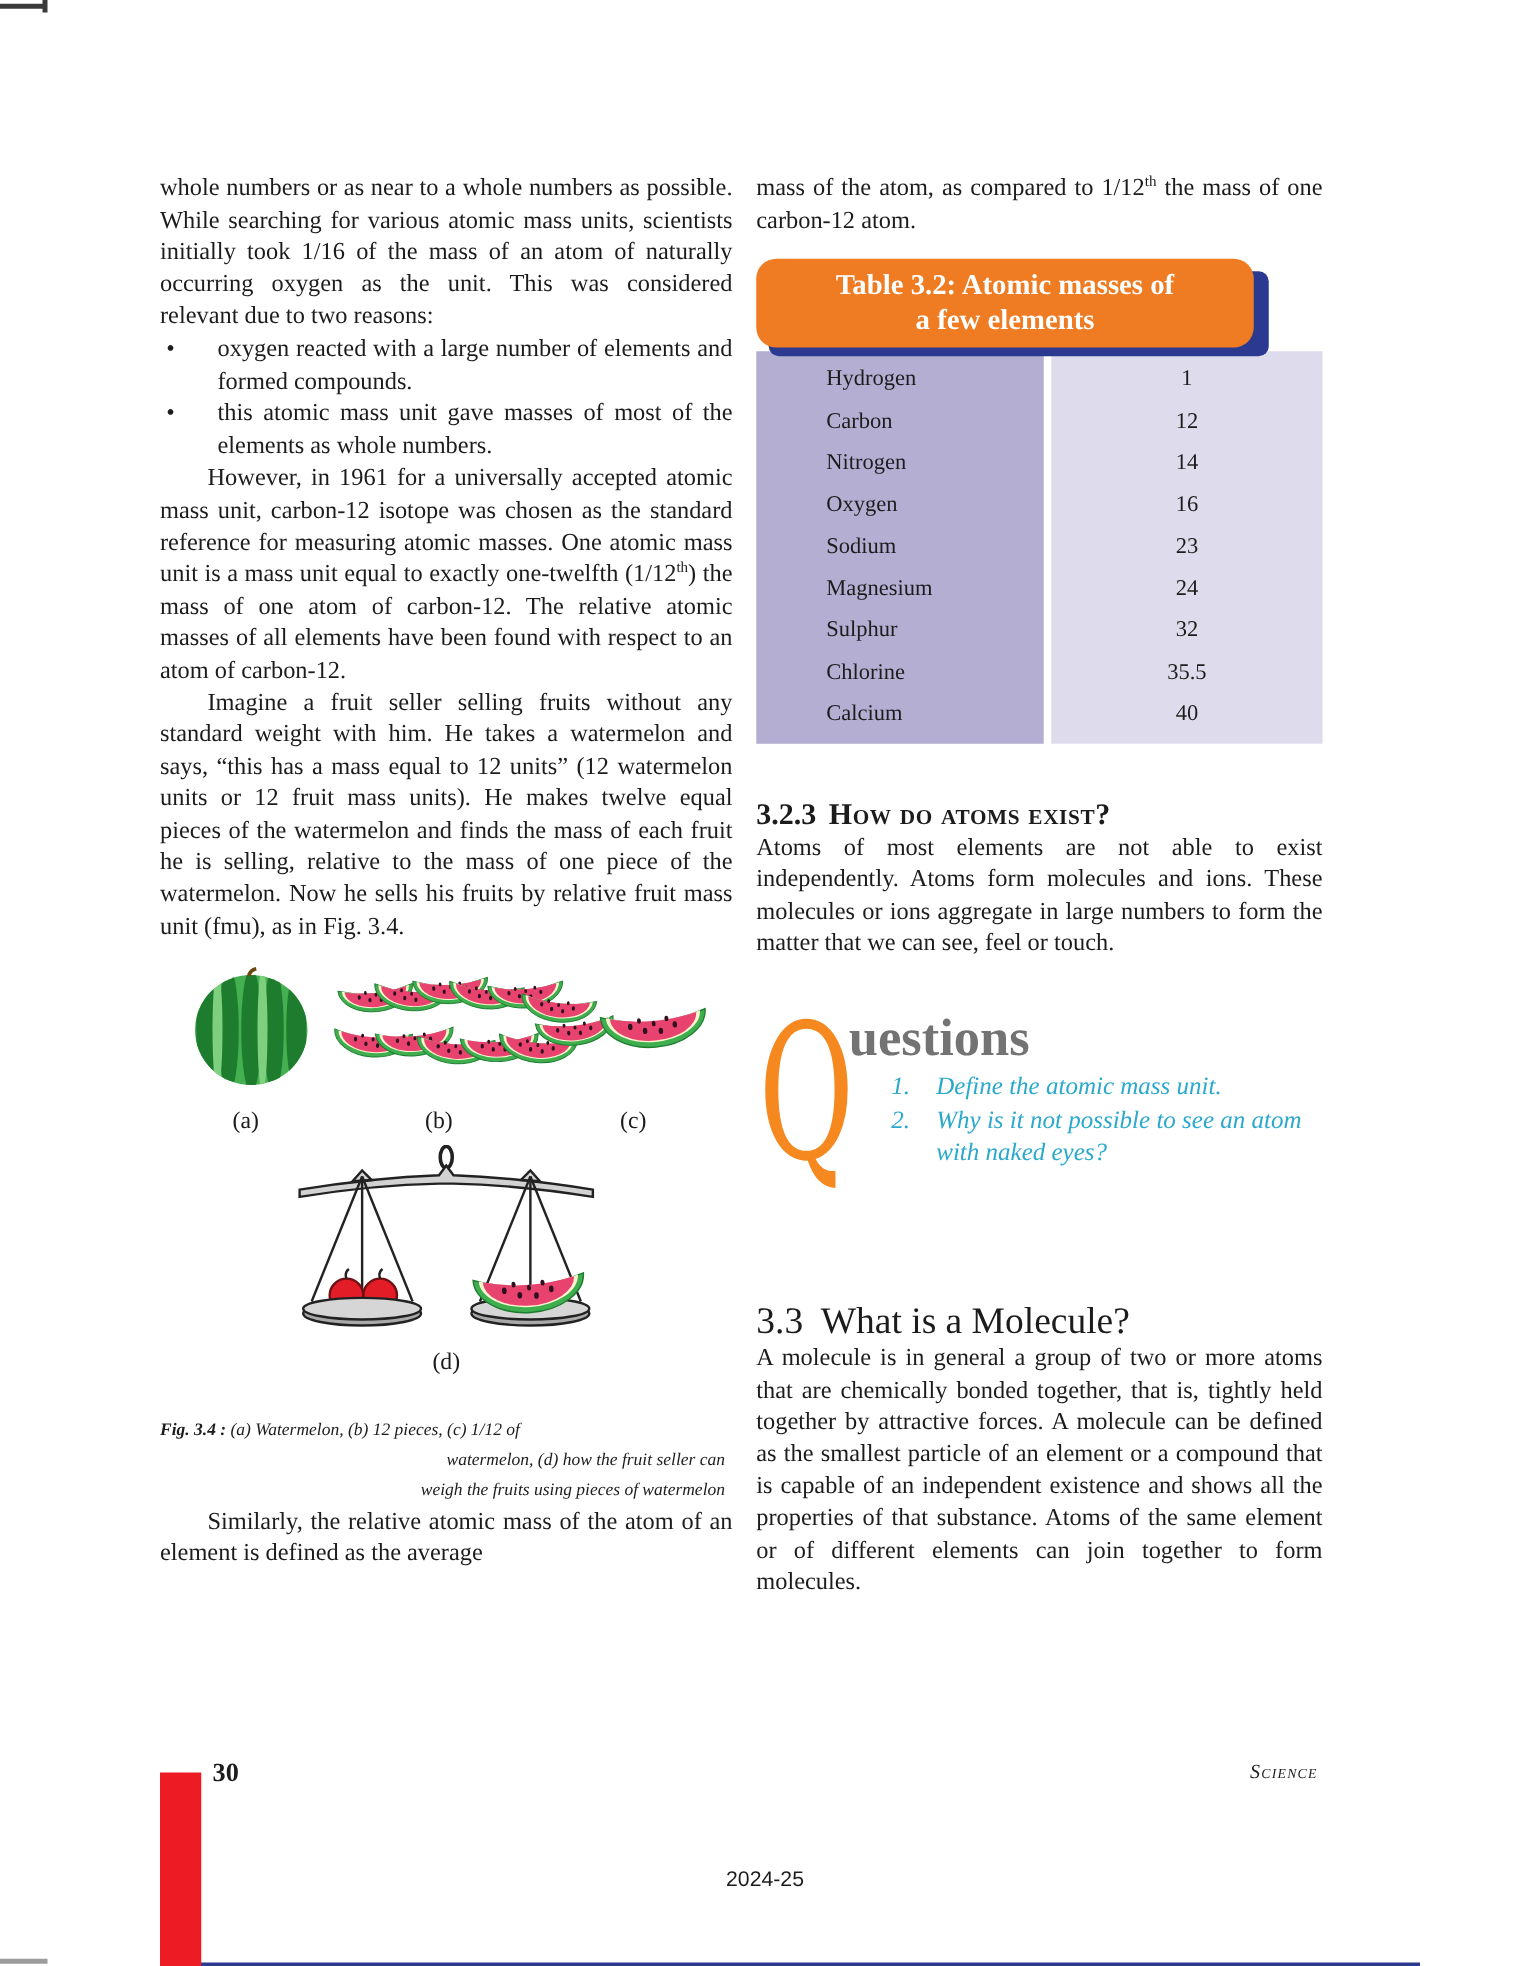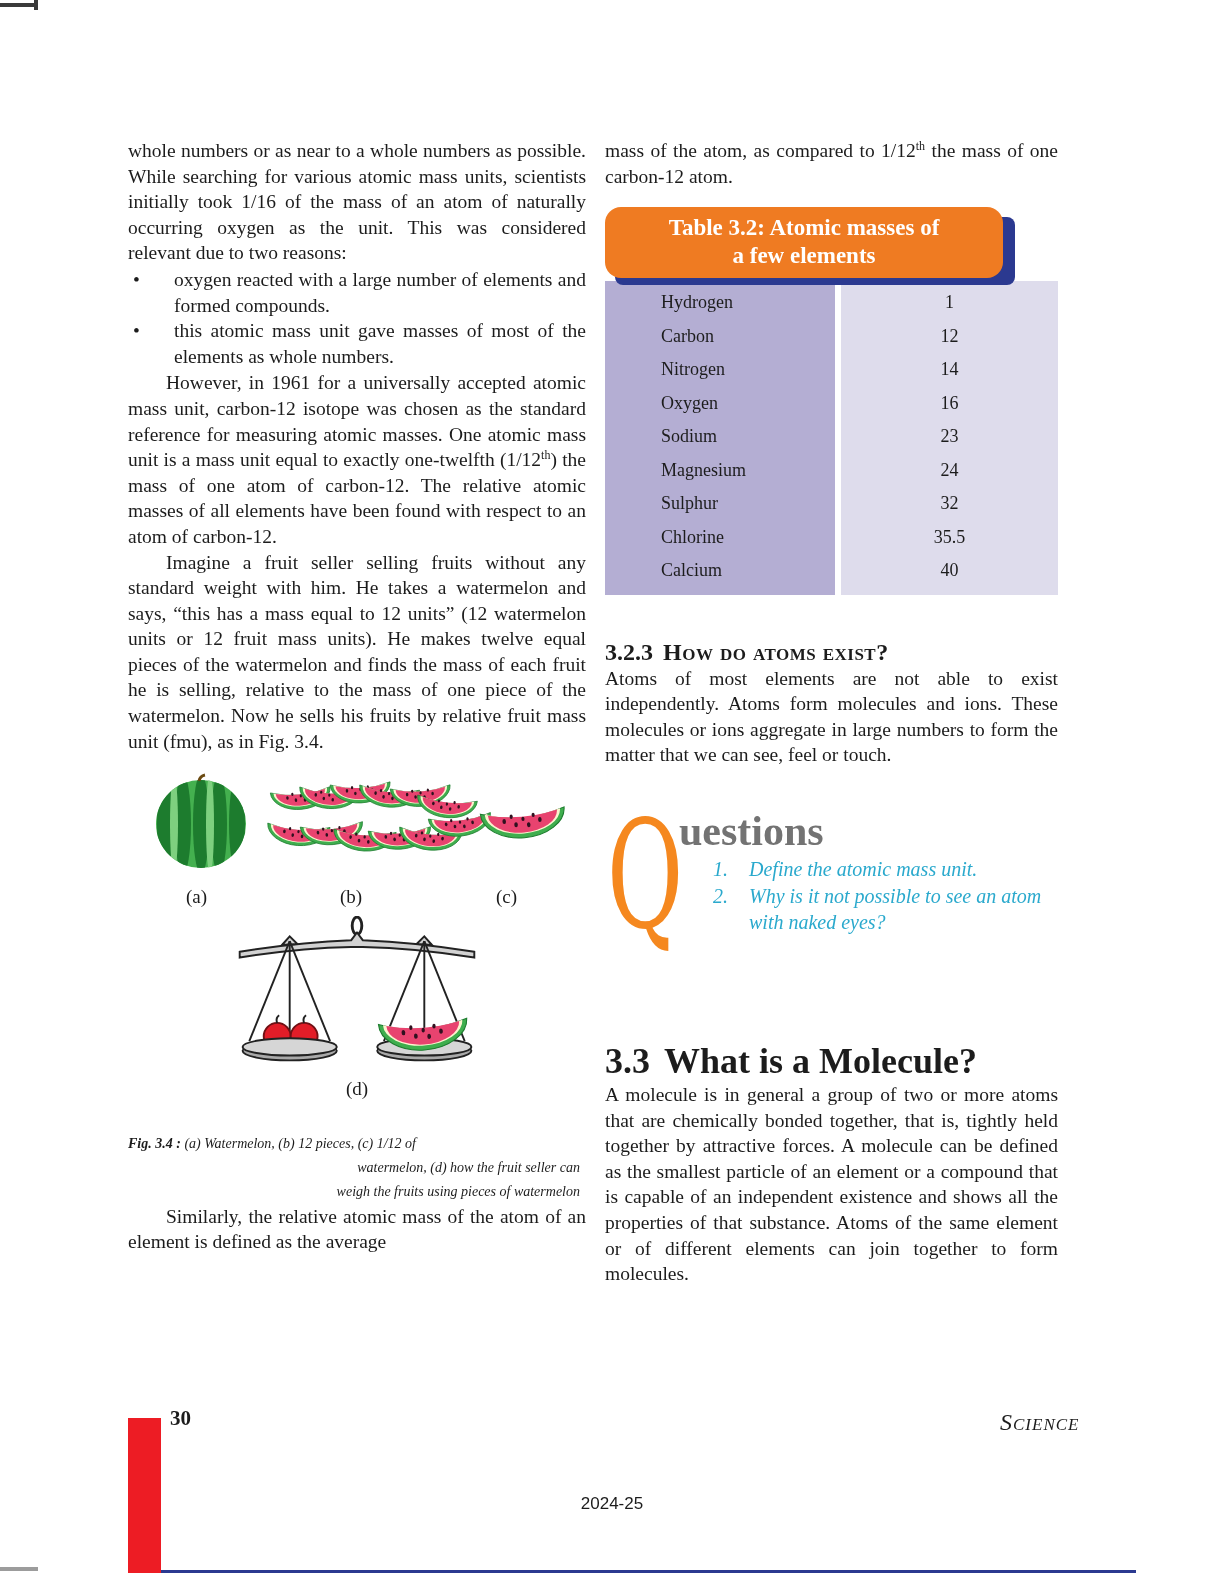--- a/index.html
+++ b/index.html
@@ -38,21 +38,21 @@
   .t-body{display:flex;}
   .tb-c1{width:230px;background:#b4aed3;margin-right:6px;padding:5px 0 7px;}
   .tb-c2{width:217px;background:#dedcec;padding:5px 0 7px;}
   .cell{height:33.5px;font-size:18px;display:flex;align-items:center;}
   .tb-c1 .cell{padding-left:56px;}
   .tb-c2 .cell{justify-content:center;}
 
   
   .h323{margin-top:44px;font-size:24px;font-weight:bold;white-space:nowrap;}
   .h323 .sc{font-variant:small-caps;margin-left:10px;letter-spacing:.5px;}
-  .h33{margin-top:36px;font-size:36px;font-weight:bold;}
+  .h33{margin-top:36px;font-size:30px;font-weight:normal;}
   .h33 .ttl{margin-left:14px;}
   .after-h{margin-top:14px;}
 
   
   .questions{position:relative;margin-top:46px;min-height:190px;}
   .qcap{position:absolute;left:2px;top:-14px;font-size:150px;line-height:1;color:#f5881f;
         font-family:"DejaVu Serif",serif;transform:scaleX(.62);transform-origin:left top;}
   .q-head{margin-left:74px;color:#737373;font-weight:bold;font-size:42px;line-height:34px;}
   .q-list{margin:8px 0 0 108px;color:#2aa9cd;font-style:italic;font-size:20px;line-height:26.5px;}
   .q-item{display:flex;}
@@ -67,21 +67,21 @@
   .balance-wrap{margin-top:6px;text-align:center;}
   .fig-d-label{text-align:center;font-size:19px;margin-top:0px;}
   .caption{margin-top:32px;font-style:italic;font-size:14px;line-height:23.8px;}
   .cap-b{font-weight:bold;}
   .cap-r{text-align:right;padding-right:6px;}
   .para4{margin-top:8px;}
 
   
   .red-bar{position:absolute;left:128px;top:1418px;width:33px;height:155px;background:#ed1c24;}
   .pageno{position:absolute;left:170px;top:1406px;font-size:21px;font-weight:bold;}
-  .brand{position:absolute;left:1000px;top:1409px;font-size:24px;font-style:italic;font-variant:small-caps;letter-spacing:1px;}
+  .brand{position:absolute;left:1000px;top:1409px;font-size:16px;font-style:italic;font-variant:small-caps;letter-spacing:1px;}
   .year{position:absolute;left:0;right:0;top:1494px;text-align:center;font-size:17px;
         font-family:"Liberation Sans","DejaVu Sans",sans-serif;}
 </style>
 </head>
 <body>
 
 <div class="page">
 
   <div class="mark-tl-h"></div>
   <div class="mark-tl-v"></div>

